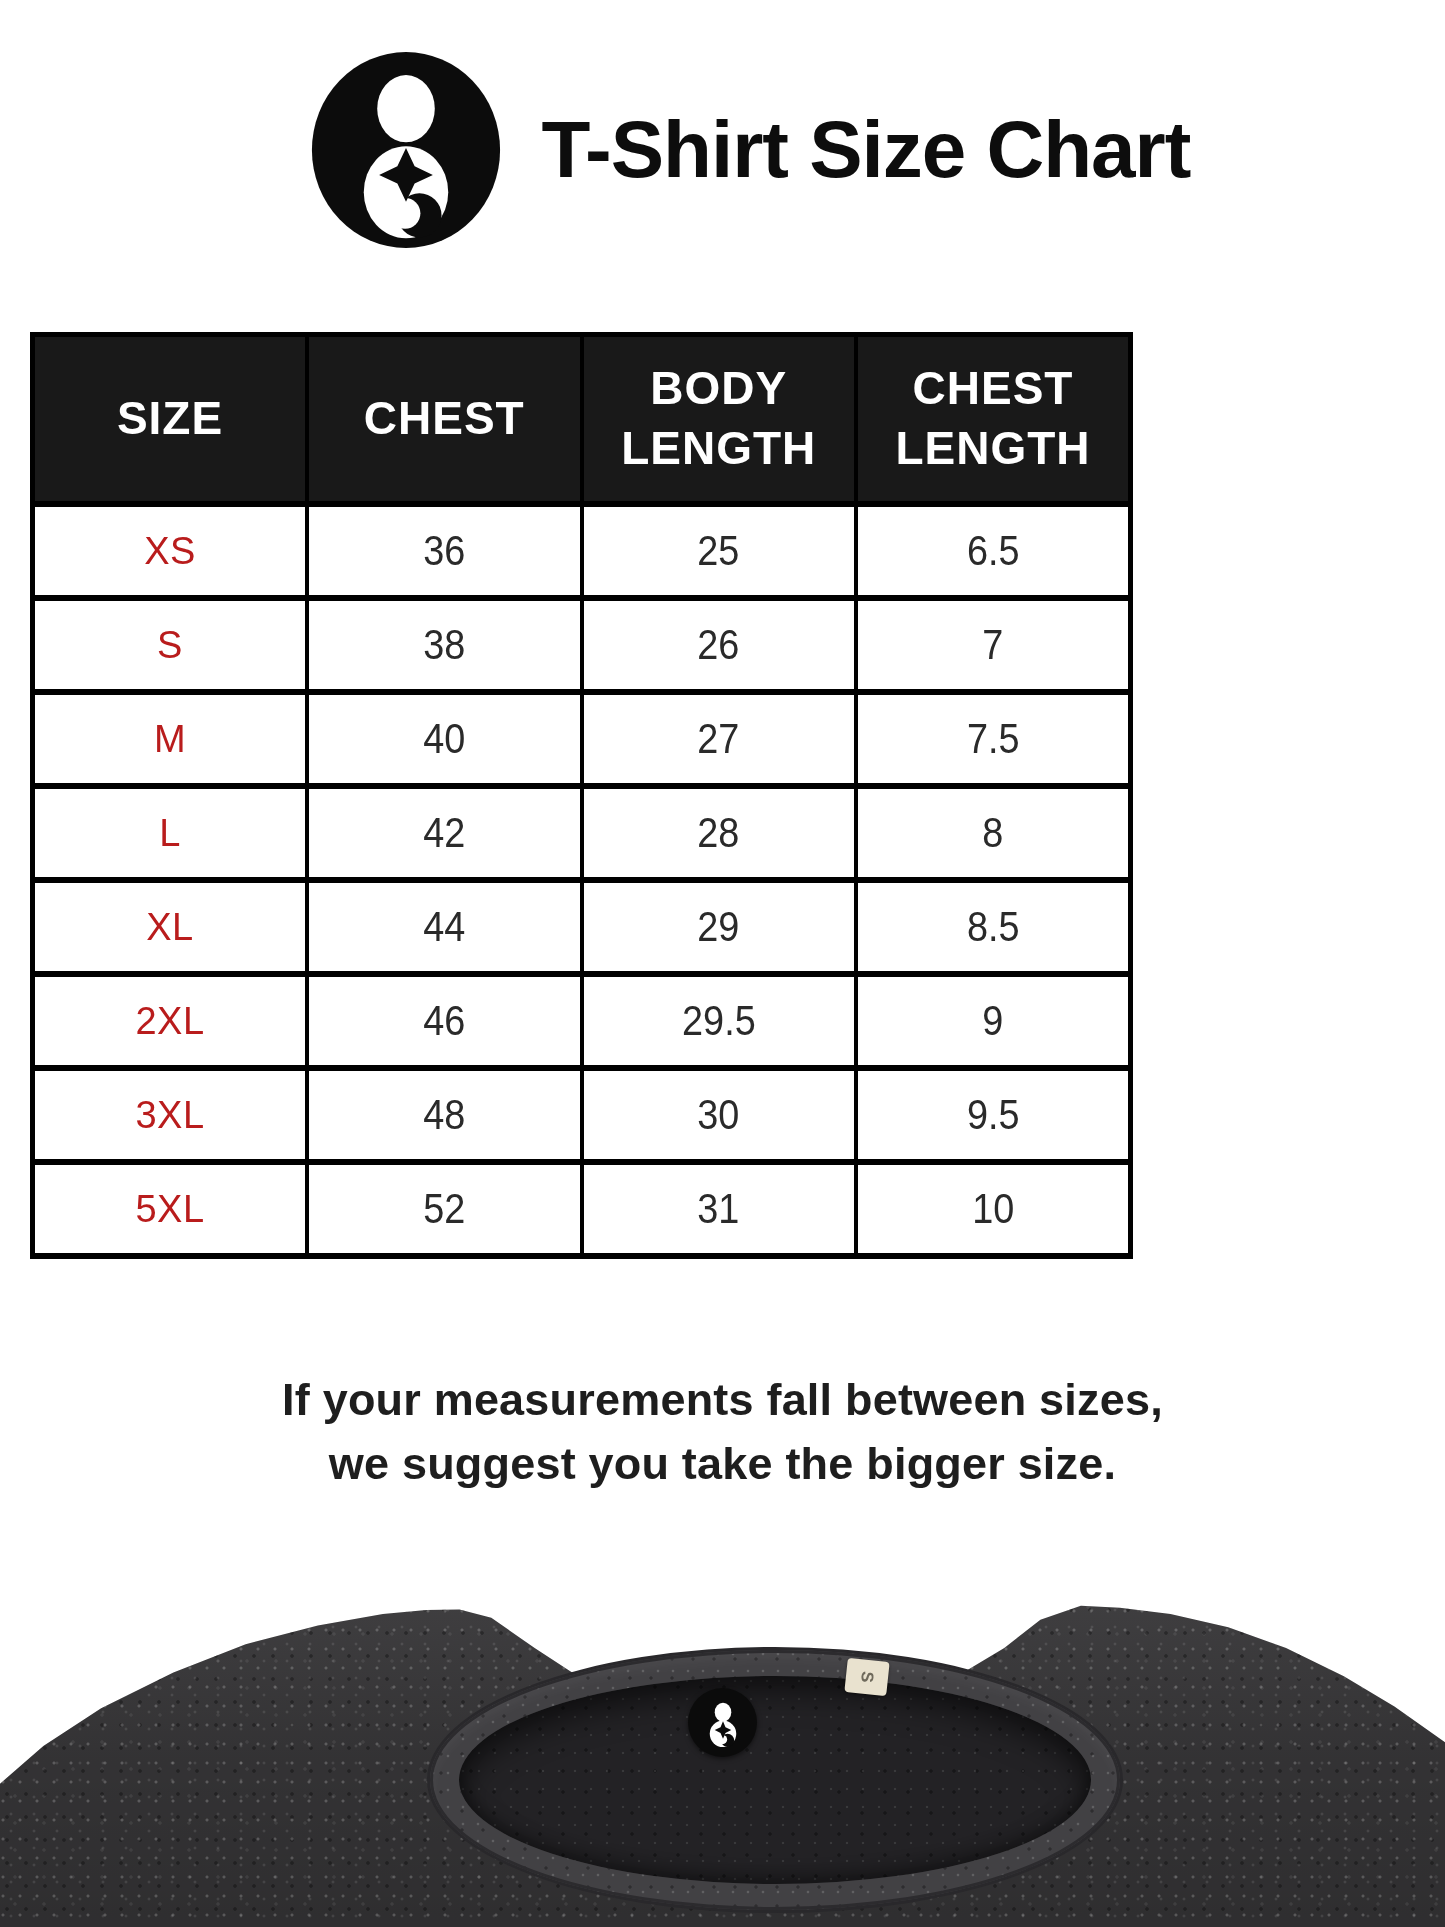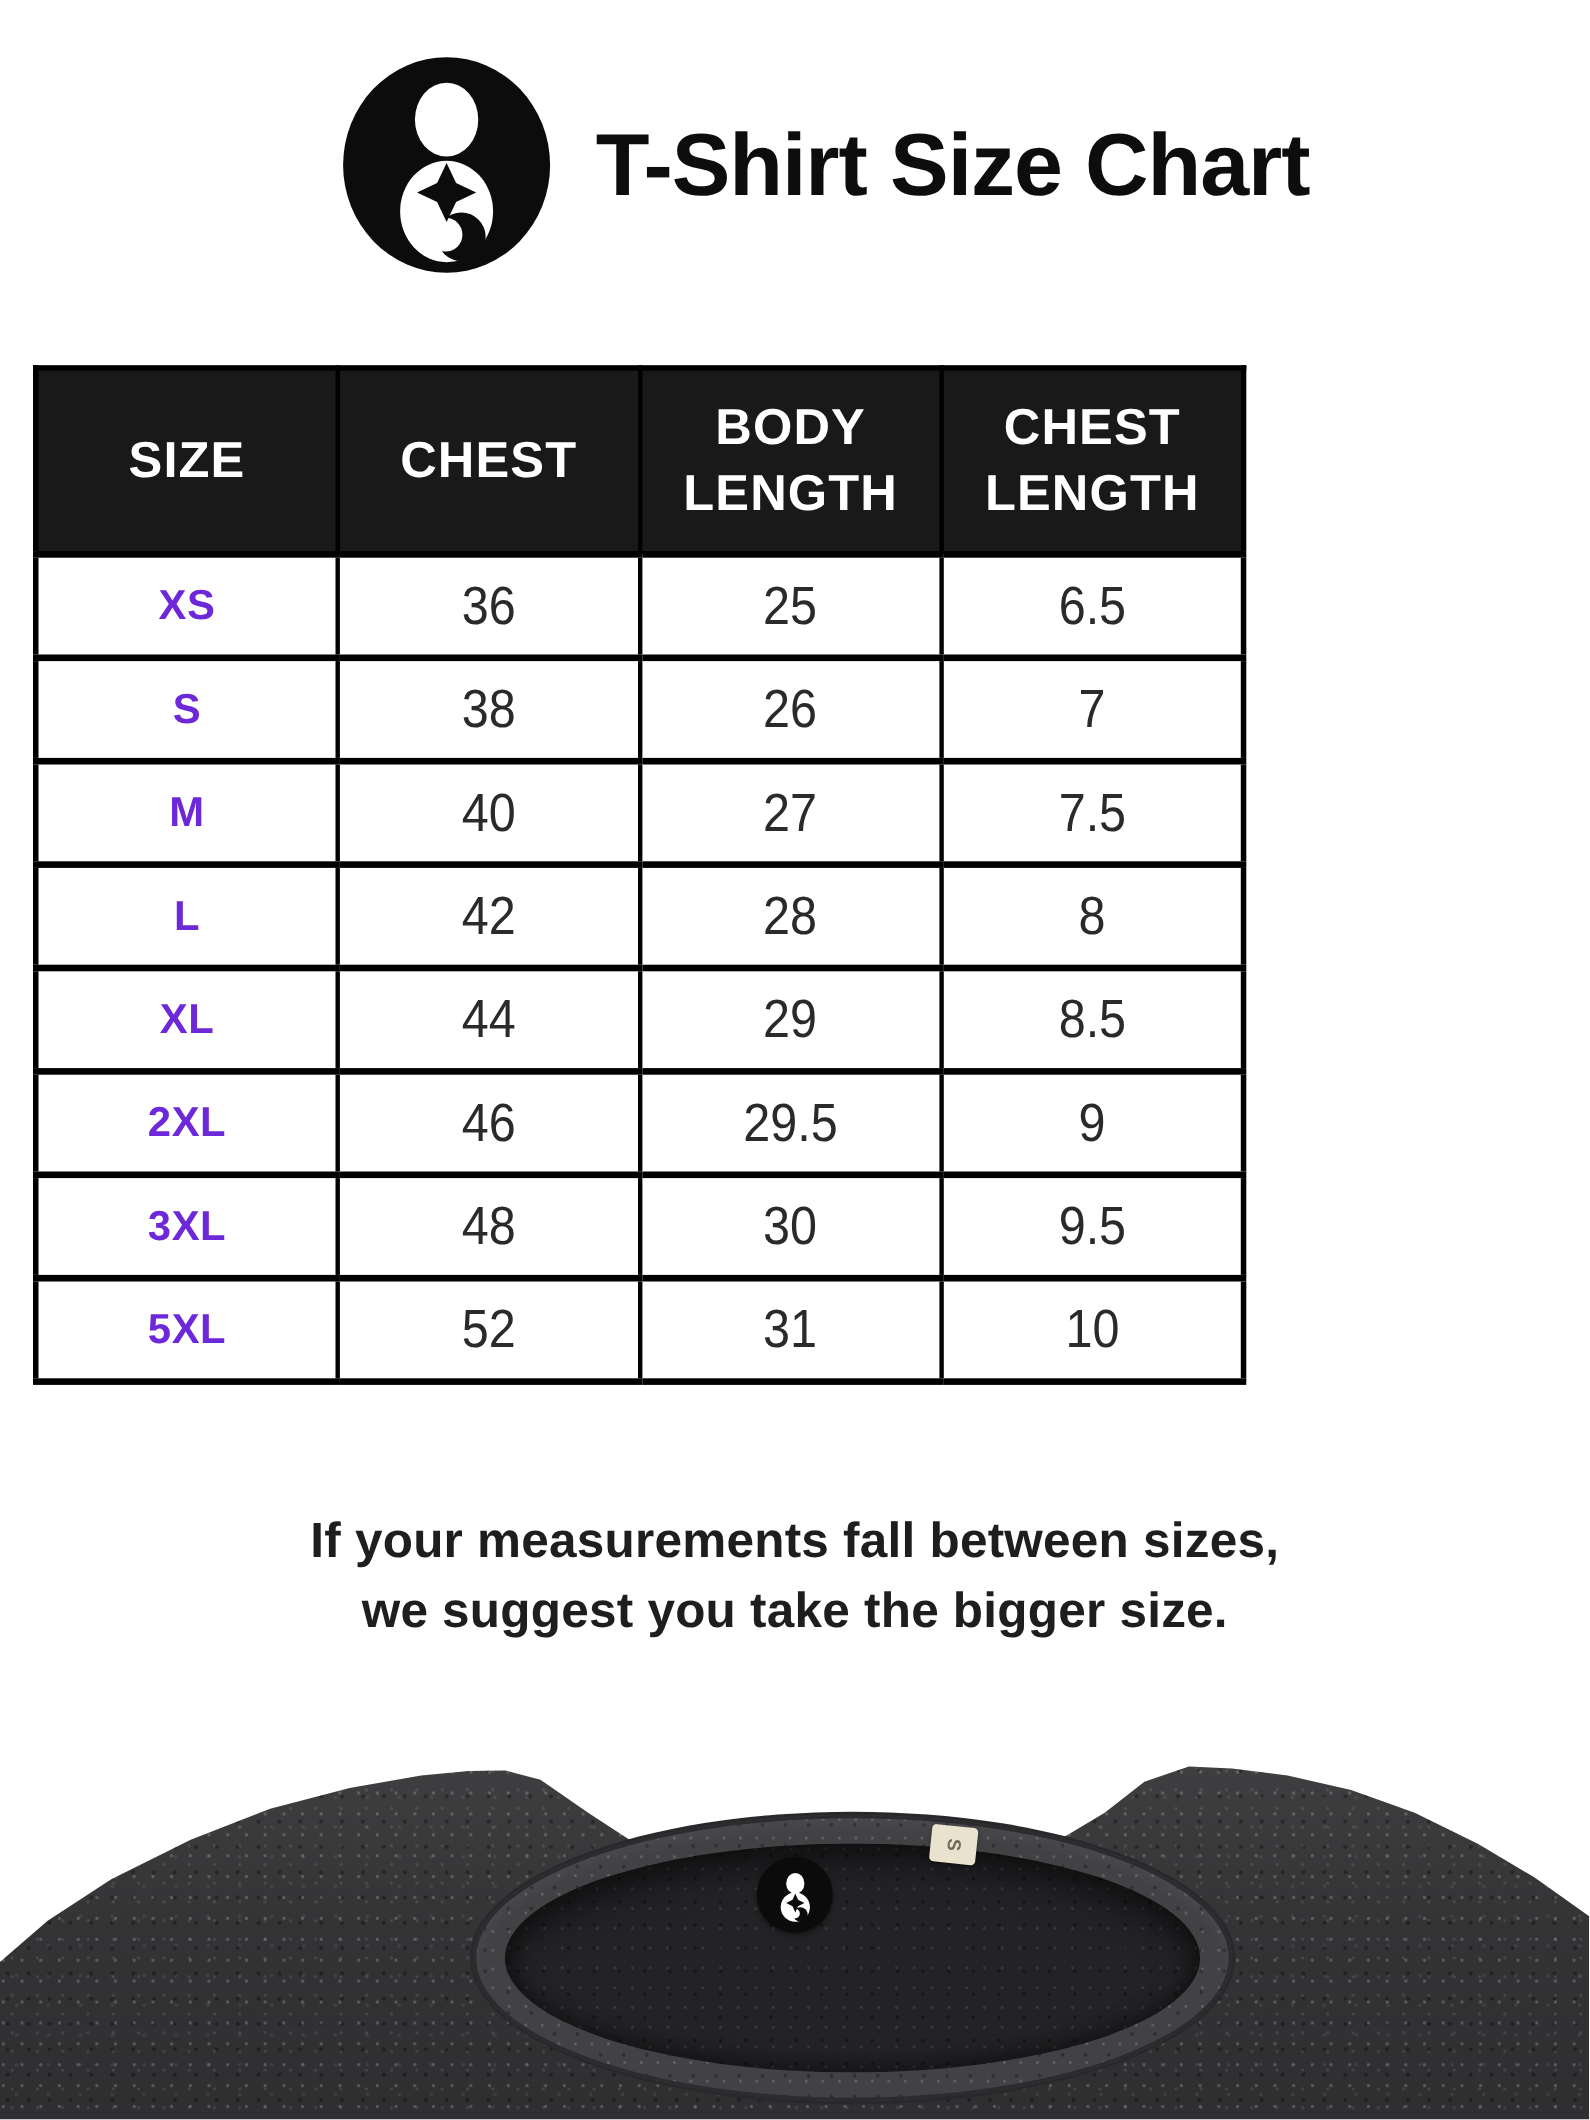--- a/index.html
+++ b/index.html
@@ -37,24 +37,24 @@
   table.size-table th{
     background:#191919;color:#ffffff;
     font-size:46px;font-weight:bold;letter-spacing:1px;
     height:162px;text-align:center;vertical-align:middle;
     white-space:pre-line;line-height:1.3;
     border:4px solid #000000;border-bottom-width:6px;
   }
   table.size-table td{
     height:86px;text-align:center;vertical-align:middle;
     border:4px solid #000000;border-top-width:6px;border-bottom-width:6px;
-    font-size:49px;color:#2a2a2a;
+    font-size:42px;color:#2a2a2a;
   }
   table.size-table td.size-cell{
-    font-weight:bold;font-size:38px;color:#6d28d9;letter-spacing:.5px;
+    font-weight:normal;font-size:38px;color:#b91c1c;letter-spacing:.5px;
   }
   .num{display:inline-block;transform:scaleX(.9);transform-origin:center;}
 
   
   .fit-note{
     position:absolute;left:0;right:0;top:1368px;
     text-align:center;color:#1e1e1e;
     font-size:45px;font-weight:bold;line-height:64px;
     letter-spacing:.2px;
   }

